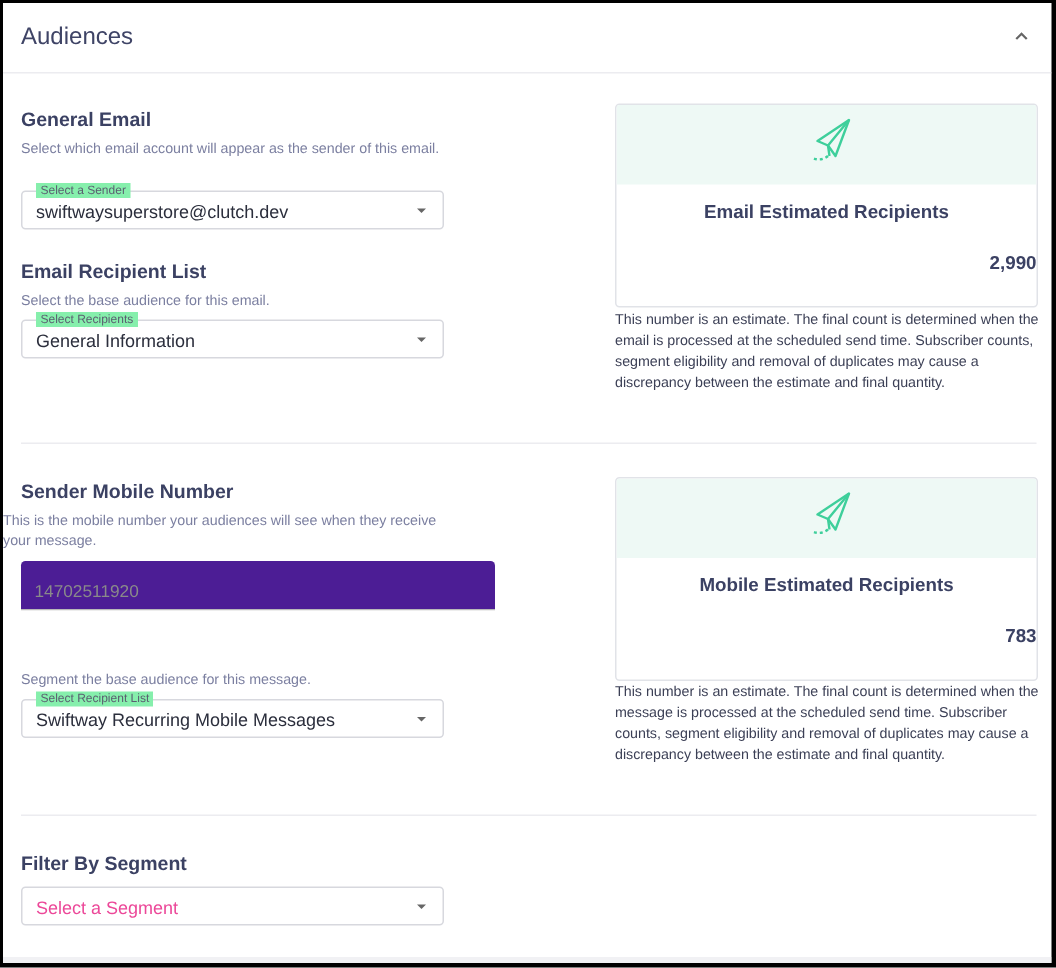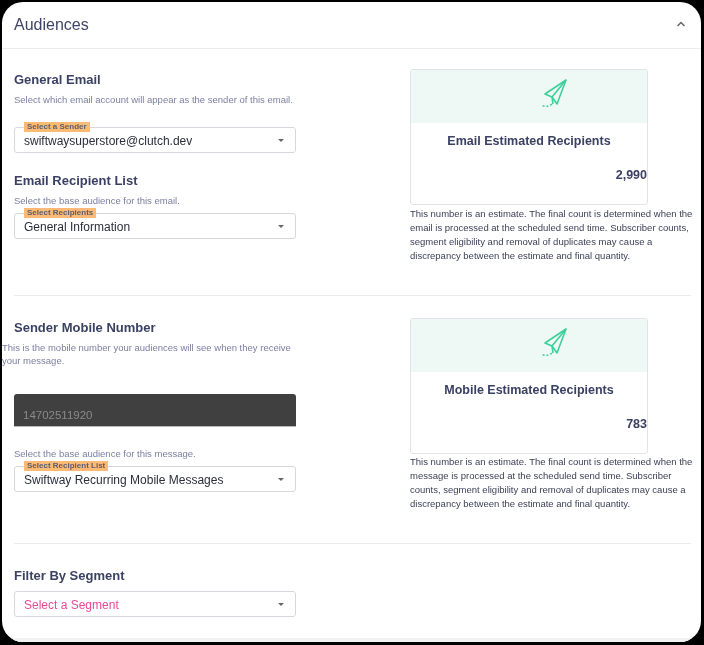--- a/index.html
+++ b/index.html
@@ -4,21 +4,21 @@
 <style>
   html, body { margin: 0; padding: 0; }
   body {
     width: 704px; height: 645px; overflow: hidden;
     background: #000;
     font-family: "Liberation Sans", sans-serif;
     position: relative;
   }
   .panel {
     position: absolute; left: 2px; top: 2px; width: 699px; height: 640px;
-    background: #fff; overflow: hidden; border-radius: 21px;
+    background: #fff; overflow: hidden;
   }
   .header {
     position: absolute; left: 0; top: 0; right: 0; height: 46px;
     border-bottom: 1px solid #ececf0;
   }
   .header-title {
     position: absolute; left: 12px; top: 14px; font-size: 16px; color: #3f4466;
   }
   .collapse-btn {
     position: absolute; right: 12px; top: 14px; width: 16px; height: 16px;
@@ -29,46 +29,45 @@
   }
   .desc {
     position: absolute; font-size: 9.5px; color: #7b7fa0; line-height: 13px;
   }
   .select {
     position: absolute; left: 12px; width: 282px; height: 26px;
     border: 1px solid #d7d8de; border-radius: 3px; background: #fff;
     box-sizing: border-box; cursor: pointer;
   }
   .select-legend {
-    position: absolute; left: 9px; top: -6px; padding: 0 3px; background: #fdba74;
-    font-size: 8px; color: #5a5e70; line-height: 10px; font-weight: bold;
+    position: absolute; left: 9px; top: -6px; padding: 0 3px; background: #86efac;
+    font-size: 8px; color: #5a5e70; line-height: 10px;
   }
   .select-value {
     position: absolute; left: 9px; top: 6px; font-size: 12px; color: #2b2e3c;
   }
   .select-value.placeholder { color: #ec4899; }
   .caret {
     position: absolute; right: 11px; top: 11px; width: 0; height: 0;
     border-left: 3px solid transparent; border-right: 3px solid transparent;
     border-top: 3px solid #666;
   }
   .disabled-field {
-    position: absolute; left: 12px; top: 372px; width: 282px; height: 33px;
-    background: #404040; border-bottom: 1px solid #b9b9b9; border-radius: 3px 3px 0 0;
+    position: absolute; left: 12px; top: 372px; width: 316px; height: 33px;
+    background: #4c1d95; border-bottom: 1px solid #b9b9b9; border-radius: 3px 3px 0 0;
     box-sizing: border-box;
-    margin-top: 20px;
   }
   .disabled-value {
     position: absolute; left: 9px; top: 15px; font-size: 11.5px; color: #8a8a8a;
   }
   .divider {
     position: absolute; left: 12px; right: 10px; height: 1px; background: #ececf0;
   }
   .card {
-    position: absolute; left: 408px; width: 238px; height: 136px;
+    position: absolute; left: 408px; width: 282px; height: 136px;
     border: 1px solid #e1e3e8; border-radius: 3px; box-sizing: border-box; overflow: hidden;
     background: #fff;
   }
   .card-band {
     position: absolute; left: 0; top: 0; right: 0; height: 53px; background: #eef9f5;
   }
   .card-icon { position: absolute; left: 122px; top: 7px; width: 40px; height: 34px; }
   .card-title {
     position: absolute; left: 0; right: 0; top: 64px; text-align: center;
     font-size: 12.5px; font-weight: bold; color: #3b4163;
@@ -127,21 +126,21 @@
   <div class="note" style="top:205px">This number is an estimate. The final count is determined when the email is processed at the scheduled send time. Subscriber counts, segment eligibility and removal of duplicates may cause a discrepancy between the estimate and final quantity.</div>
 
   <div class="divider" style="top:293px"></div>
 
   <div class="label" style="left:12px;top:318px">Sender Mobile Number</div>
   <div class="desc" style="left:0;top:339px;width:290px">This is the mobile number your audiences will see when they receive your message.</div>
   <div class="disabled-field">
     <span class="disabled-value">14702511920</span>
   </div>
 
-  <div class="desc" style="left:12px;top:445px">Select the base audience for this message.</div>
+  <div class="desc" style="left:12px;top:445px">Segment the base audience for this message.</div>
   <div class="select" style="top:464px">
     <span class="select-legend">Select Recipient List</span>
     <span class="select-value">Swiftway Recurring Mobile Messages</span>
     <span class="caret"></span>
   </div>
 
   <div class="card" style="top:316px">
     <div class="card-band">
       <svg class="card-icon" viewBox="0 0 40 34">
         <path d="M33 3 L12 17 L19 20 L24 27 Z" fill="none" stroke="#3ecf9b" stroke-width="1.6" stroke-linejoin="round"></path>

